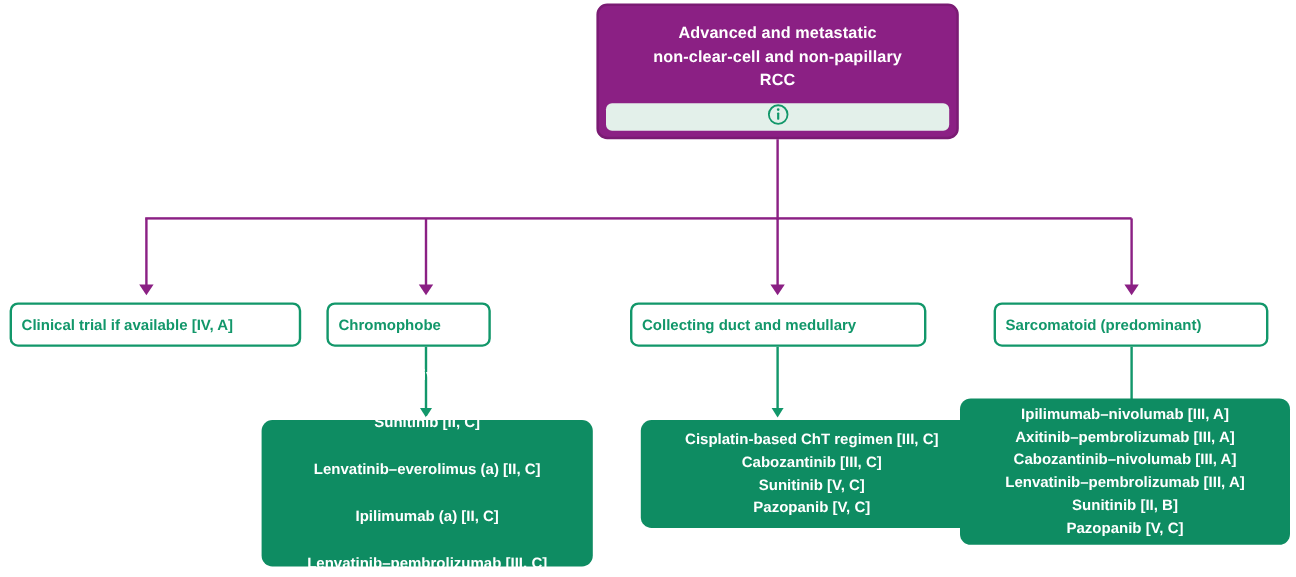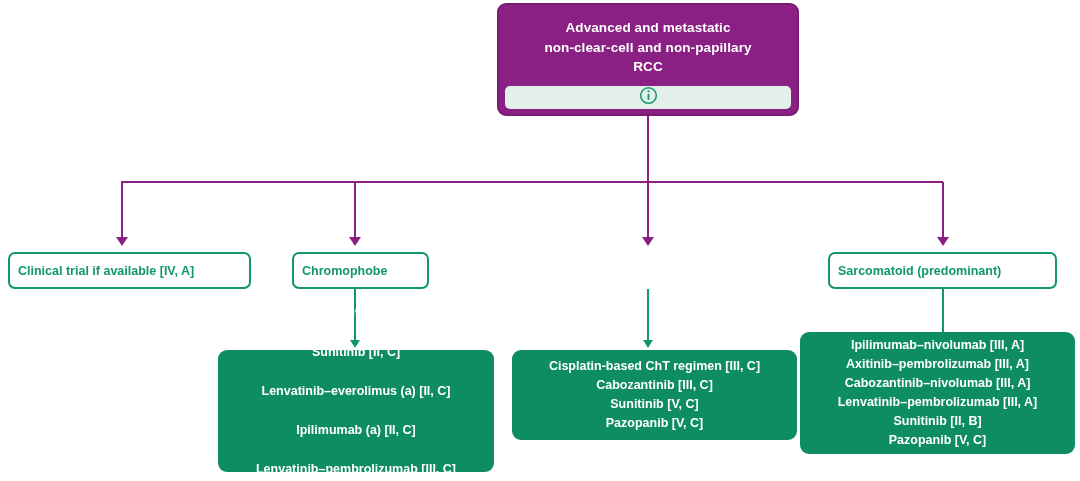--- a/index.html
+++ b/index.html
@@ -189,24 +189,27 @@
   <div class="drop" style="left:647px;"></div>
   <div class="arrowhead-purple" style="left:642px;"></div>
 
   <div class="drop" style="left:942px;"></div>
   <div class="arrowhead-purple" style="left:937px;"></div>
 
   <div class="branch-node" style="left:8px; width:243px;">
     <span>Clinical trial if available [IV, A]</span>
   </div>
 
-  <div class="branch-node" style="left:292px; width:137px;">
+  <div class="branch-node" style="left:272px; width:137px;">
     <span>Chromophobe</span>
   </div>
 
+  <div class="branch-node" style="left:525px; width:247px;">
+    <span>Collecting duct and medullary</span>
+  </div>
 
   <div class="branch-node" style="left:828px; width:229px;">
     <span>Sarcomatoid (predominant)</span>
   </div>
 
   <div class="conn-green" style="left:354px;"></div>
   <div class="arrowhead-green" style="left:350px;"></div>
 
   <div class="conn-green" style="left:647px;"></div>
   <div class="arrowhead-green" style="left:643px;"></div>
@@ -216,21 +219,21 @@
 
   <div class="treatment-box" style="left:218px; top:350px; width:276px; height:122px;gap:20px;">
     <div class="treatment-line">Ipilimumab–nivolumab [II, C]</div>
     <div class="treatment-line">Sunitinib [II, C]</div>
     <div class="treatment-line">Lenvatinib–everolimus (a) [II, C]</div>
     <div class="treatment-line">Ipilimumab (a) [II, C]</div>
     <div class="treatment-line">Lenvatinib–pembrolizumab [III, C]</div>
     <div class="treatment-line">Pazopanib [IV, C]</div>
   </div>
 
-  <div class="treatment-box" style="left:512px; top:350px; width:285px; height:90px;">
+  <div class="treatment-box" style="left:534px; top:350px; width:285px; height:90px;">
     <div class="treatment-line">Cisplatin-based ChT regimen [III, C]</div>
     <div class="treatment-line">Cabozantinib [III, C]</div>
     <div class="treatment-line">Sunitinib [V, C]</div>
     <div class="treatment-line">Pazopanib [V, C]</div>
   </div>
 
   <div class="treatment-box" style="left:800px; top:332px; width:275px; height:122px;">
     <div class="treatment-line">Ipilimumab–nivolumab [III, A]</div>
     <div class="treatment-line">Axitinib–pembrolizumab [III, A]</div>
     <div class="treatment-line">Cabozantinib–nivolumab [III, A]</div>

